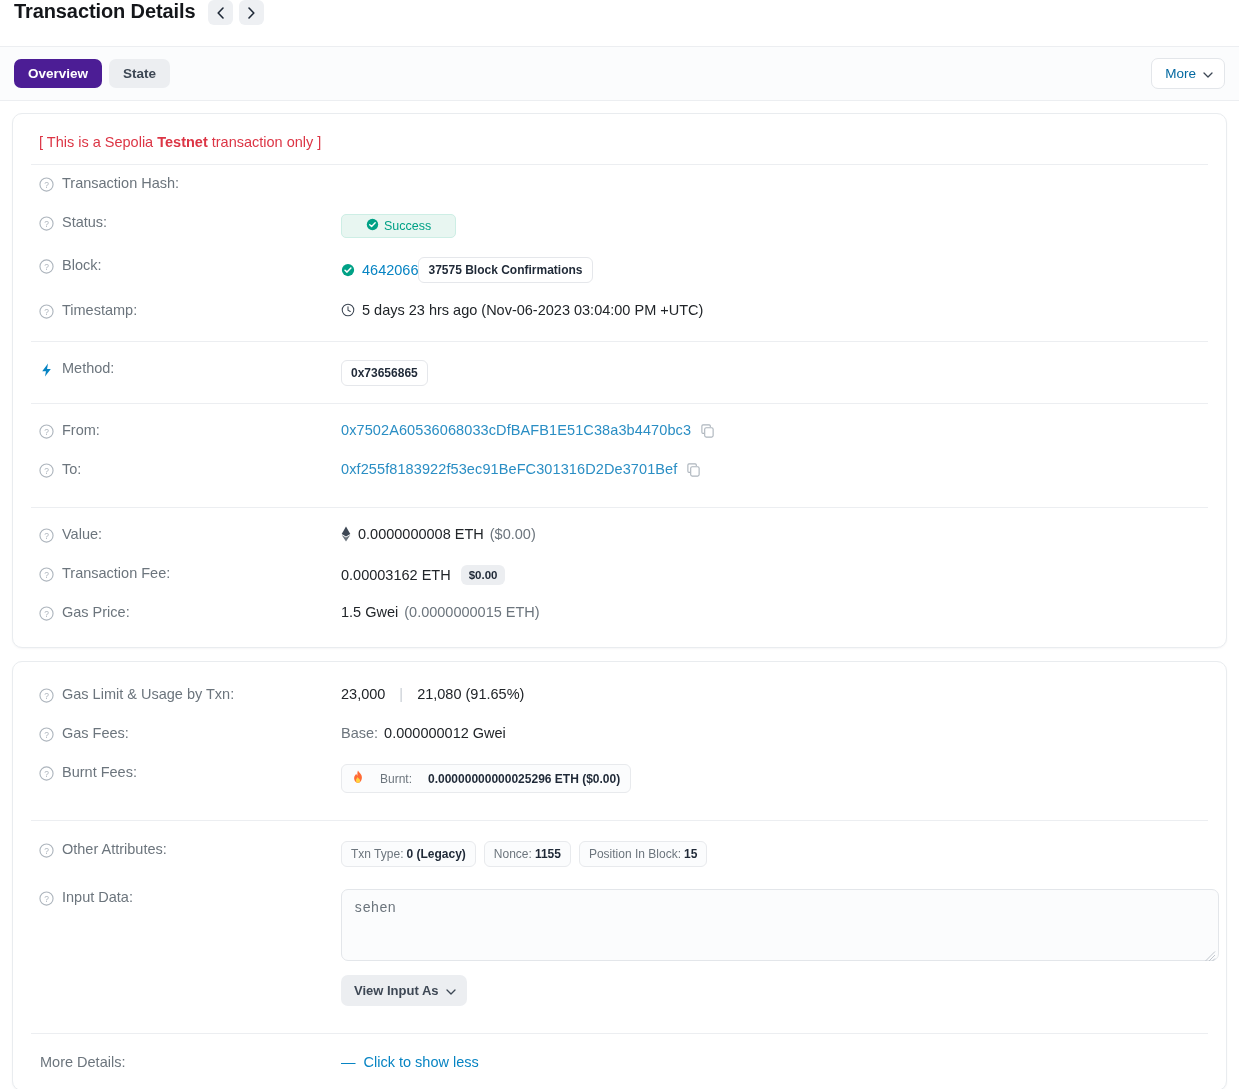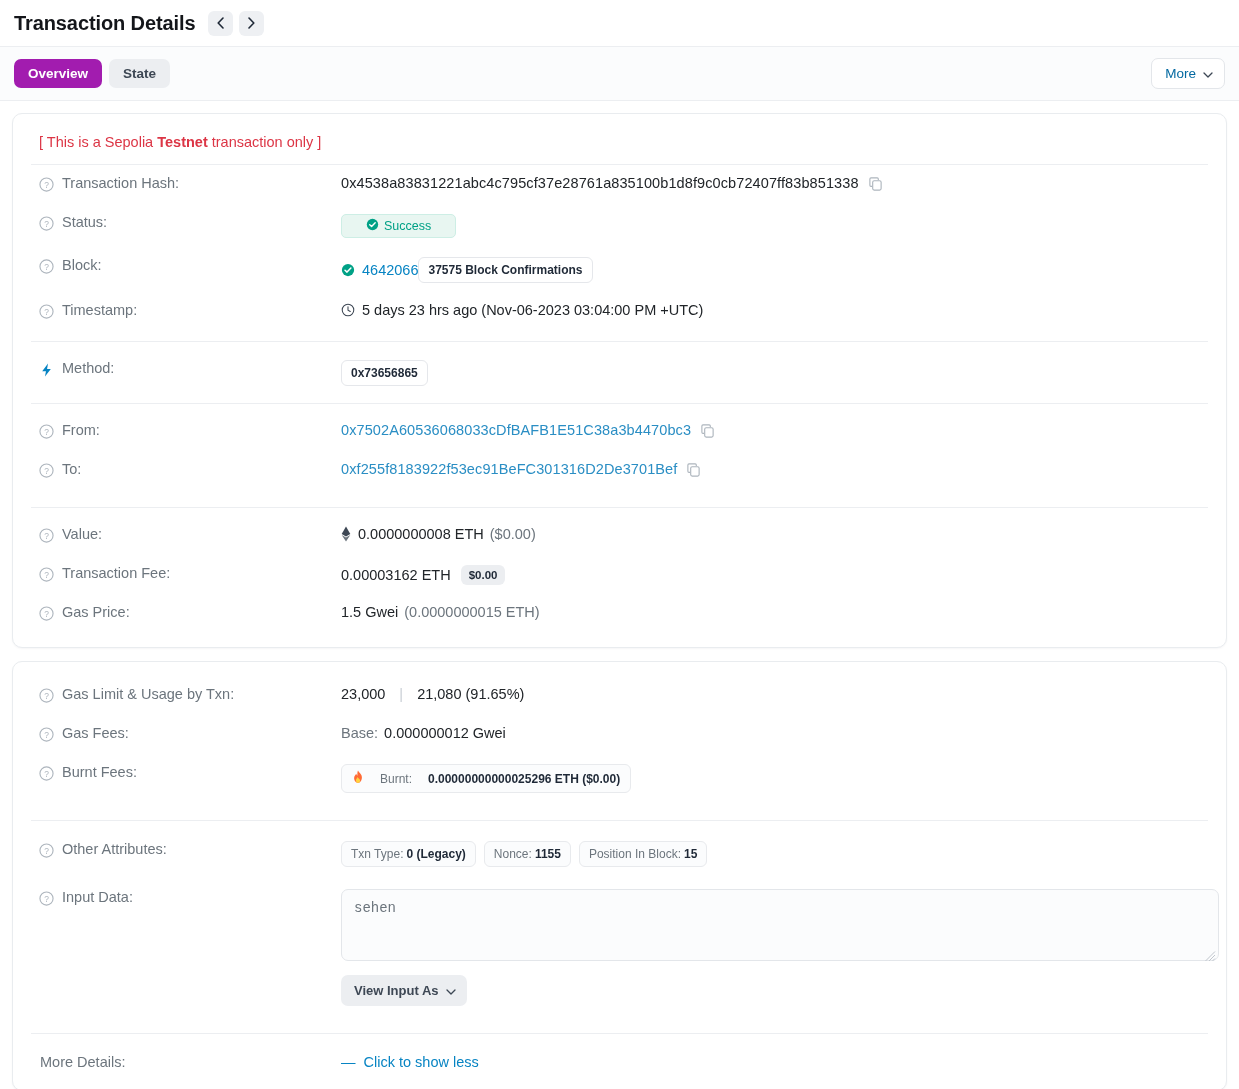--- a/index.html
+++ b/index.html
@@ -9,21 +9,20 @@
     background: #ffffff;
     font-family: "Liberation Sans", sans-serif;
     color: #212529;
   }
   .page { width: 1239px; min-height: 1089px; position: relative; background:#fff; }
 
   
   .page-header {
     height: 47px;
     display: flex;
-    align-items: center;
     padding: 0 14px;
     border-bottom: 1px solid #eceef1;
     background: #fff;
   }
   .page-title {
     font-size: 20px;
     font-weight: bold;
     color: #14161a;
     letter-spacing: -0.1px;
     margin-right: 12px;
@@ -52,21 +51,21 @@
   .tabs { display: flex; gap: 7px; align-items: center; }
   .tab {
     font-size: 13.5px;
     font-weight: bold;
     padding: 7px 14px;
     border-radius: 7px;
     cursor: pointer;
     border: none;
     font-family: inherit;
   }
-  .tab.active { background: #a21caf; color: #fff; }
+  .tab.active { background: #4c1d95; color: #fff; }
   .tab.inactive { background: #eceef1; color: #3d4754; }
   .tabbar-right { margin-left: auto; }
   .more-btn {
     font-size: 13.5px;
     color: #0369a1;
     background: #fff;
     border: 1px solid #e3e6ea;
     border-radius: 7px;
     padding: 7px 11px 7px 13px;
     display: flex; align-items: center; gap: 7px;
@@ -267,29 +266,20 @@
       <div class="row">
         <div class="row-label">
           <span class="q-icon">
             <svg width="15" height="15" viewBox="0 0 16 16">
                 <circle cx="8" cy="8" r="7" stroke="#adb5bd" stroke-width="1.2" fill="none"></circle>
                 <text x="8" y="11.5" font-size="9" fill="#adb5bd" text-anchor="middle" font-family="Liberation Sans">?</text>
               </svg>
           </span>
           <span>Transaction Hash:</span>
         </div>
-        <div class="row-value">
-          <span class="mono-addr">0x4538a83831221abc4c795cf37e28761a835100b1d8f9c0cb72407ff83b851338</span>
-          <span class="copy-icon">
-            <svg width="15" height="15" viewBox="0 0 16 16">
-                <rect x="5" y="5" width="9" height="10" rx="1.6" stroke="#adb5bd" stroke-width="1.2" fill="none"></rect>
-                <path d="M11 4.3 V3.2 A1.2 1.2 0 0 0 9.8 2 H3.2 A1.2 1.2 0 0 0 2 3.2 V9.8 A1.2 1.2 0 0 0 3.2 11 H4.3" stroke="#adb5bd" stroke-width="1.2" fill="none"></path>
-              </svg>
-          </span>
-        </div>
       </div>
 
       <div class="row">
         <div class="row-label">
           <span class="q-icon">
             <svg width="15" height="15" viewBox="0 0 16 16">
                 <circle cx="8" cy="8" r="7" stroke="#adb5bd" stroke-width="1.2" fill="none"></circle>
                 <text x="8" y="11.5" font-size="9" fill="#adb5bd" text-anchor="middle" font-family="Liberation Sans">?</text>
               </svg>
           </span>

